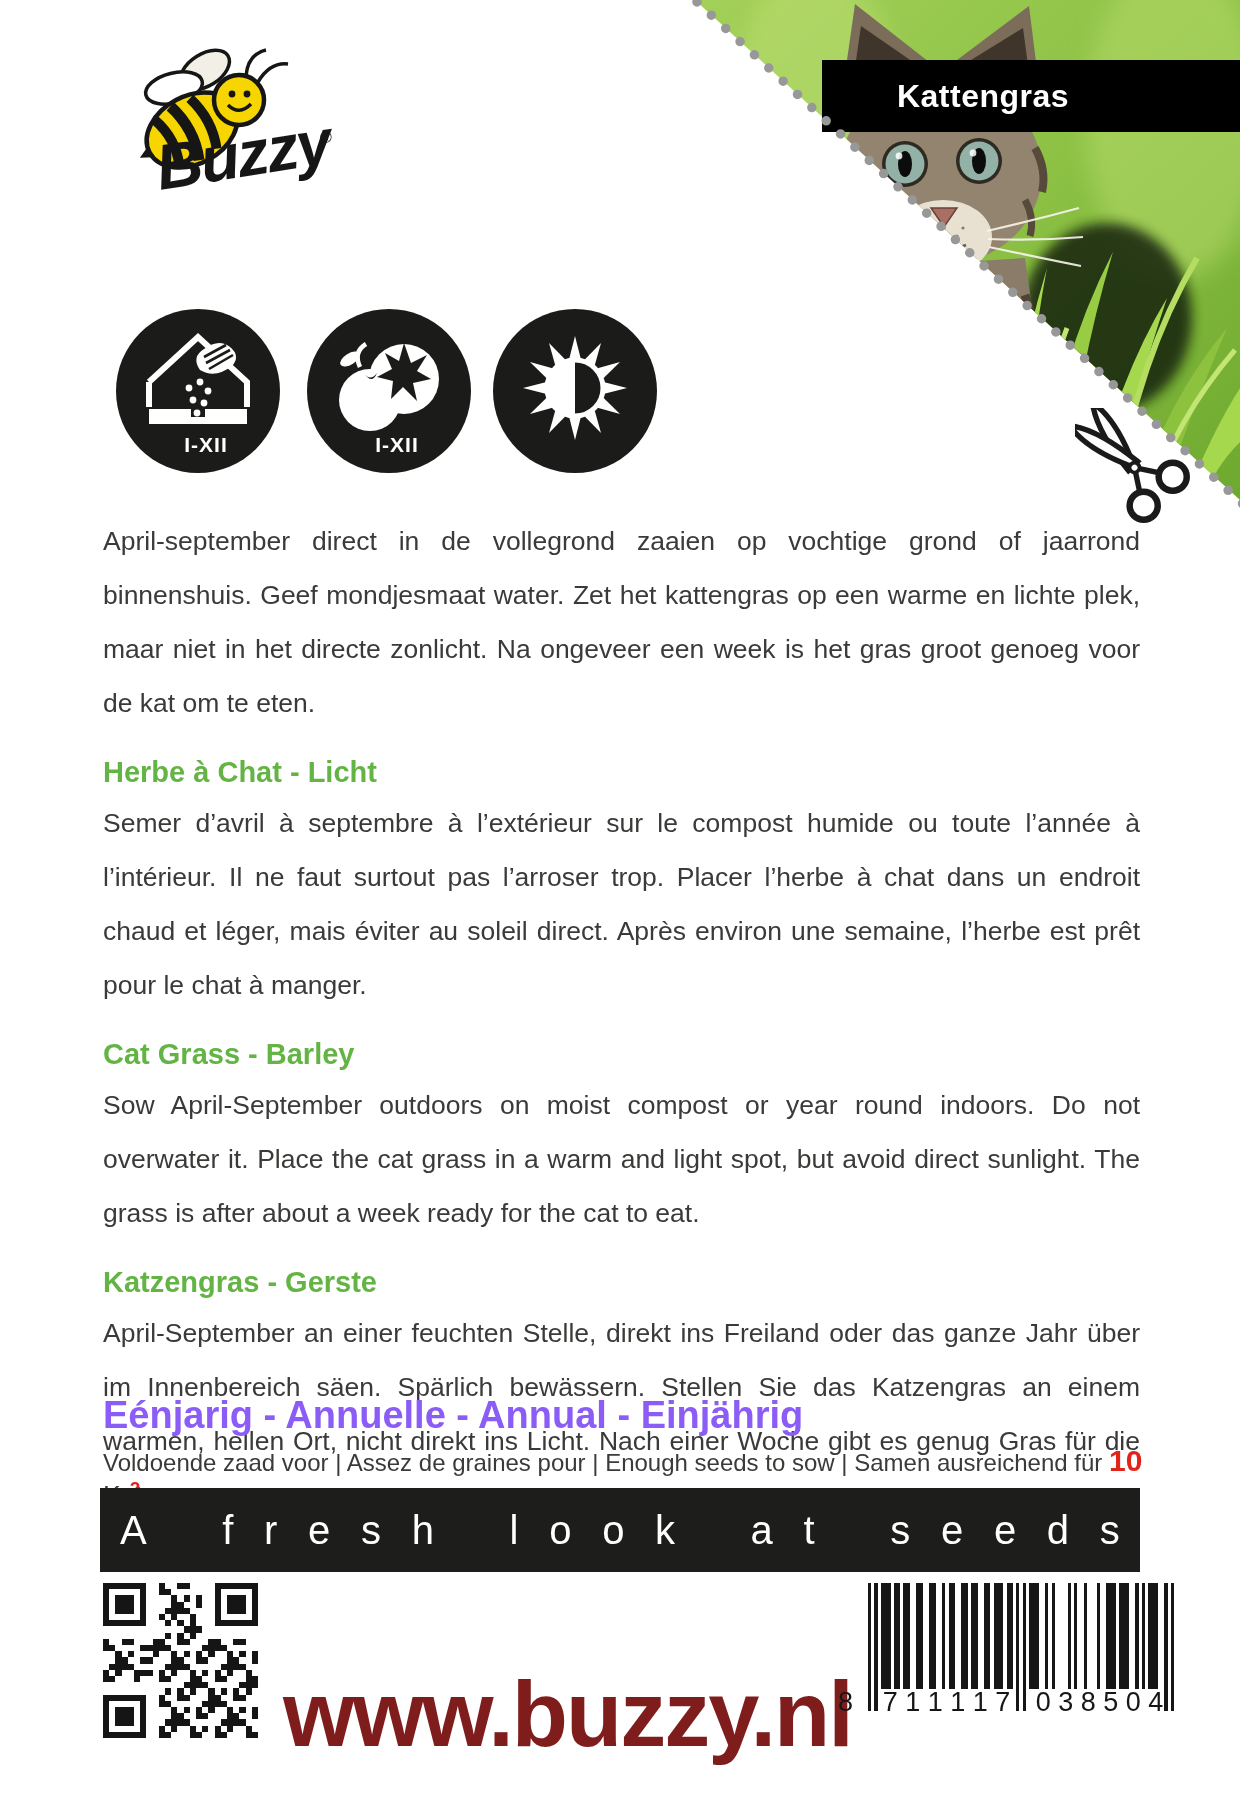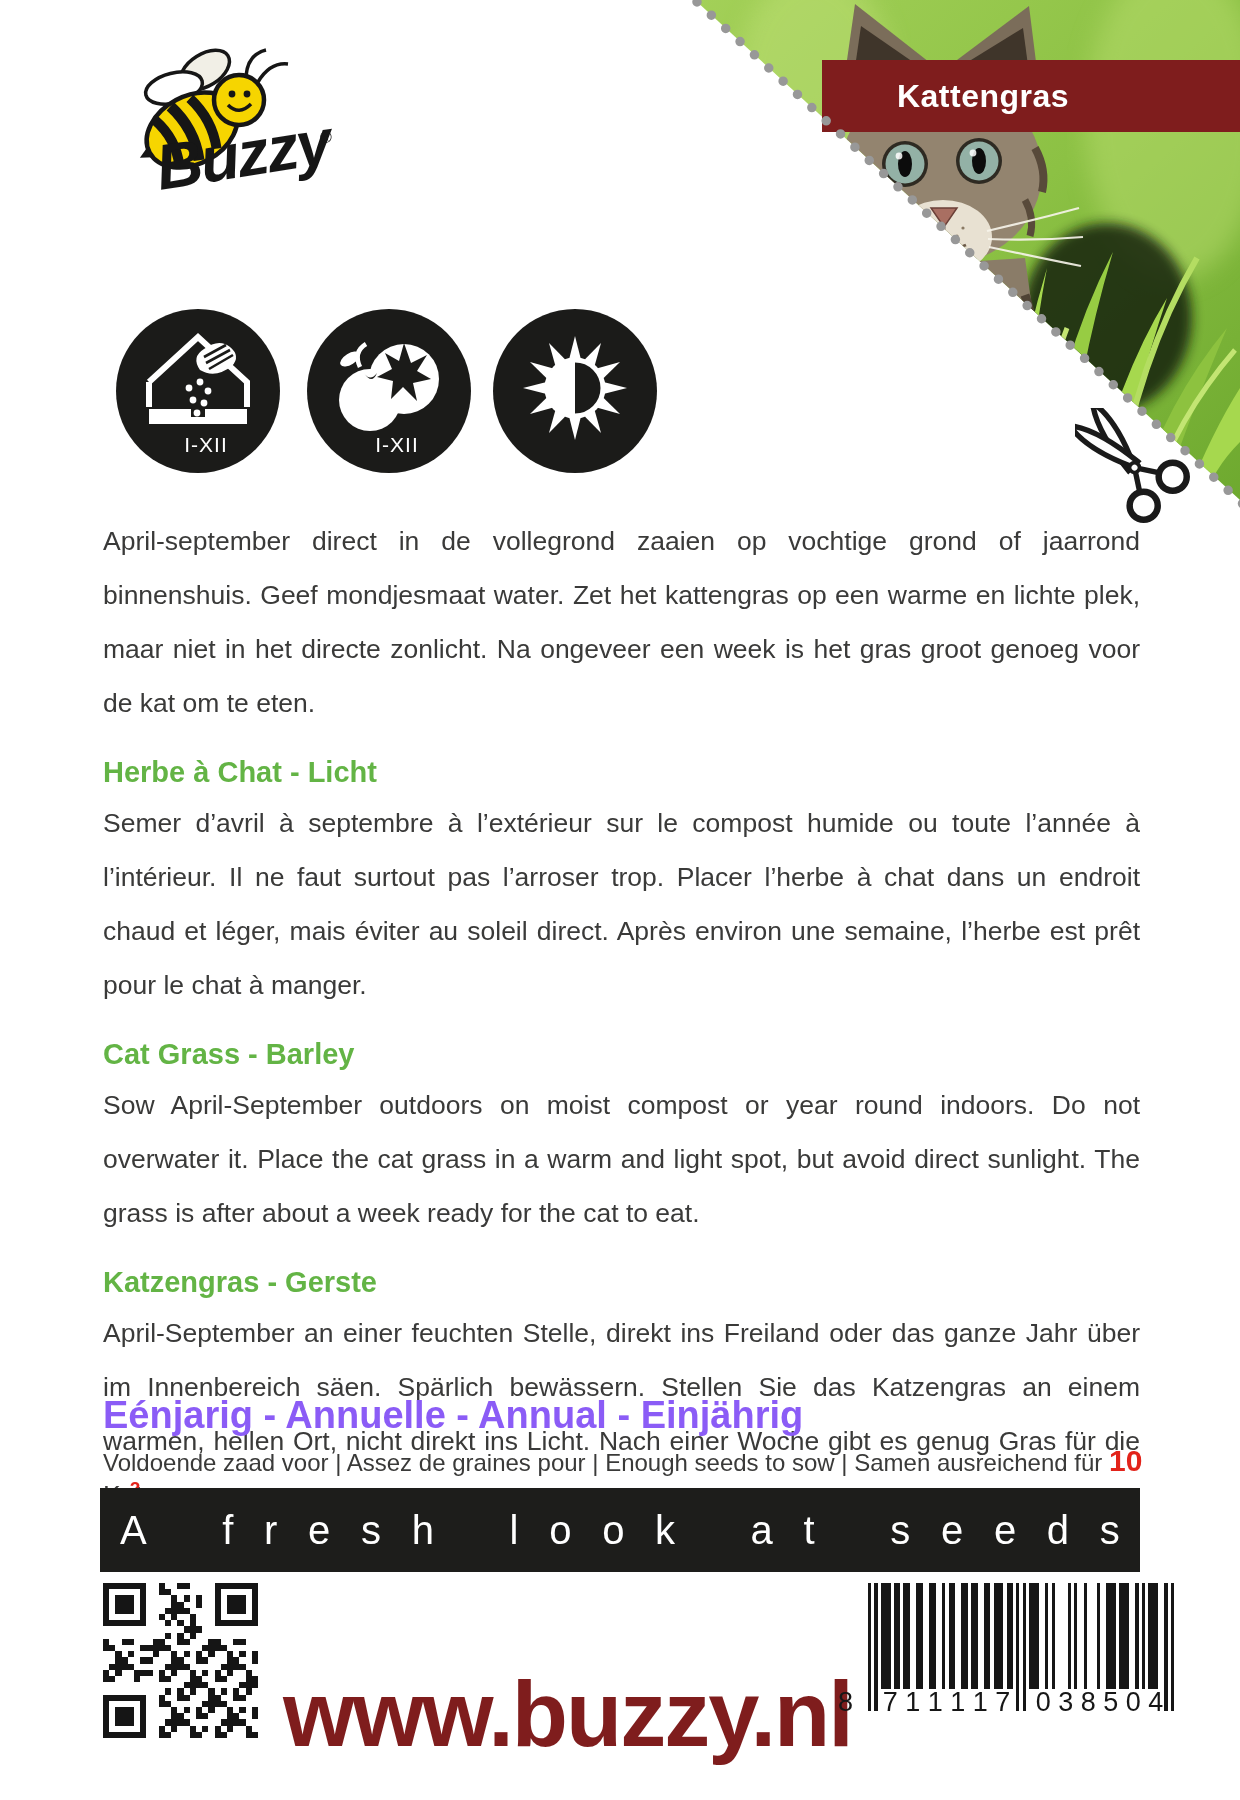--- a/index.html
+++ b/index.html
@@ -12,33 +12,33 @@
 
   
   .logo { position:absolute; left:108px; top:38px; width:240px; height:175px; }
   .photo-wrap {
     position:absolute; left:695px; top:0; width:545px; height:500px;
     clip-path:polygon(0 0, 100% 0, 100% 100%);
   }
   .photo-wrap svg { display:block; }
   .name-banner {
     position:absolute; left:822px; top:60px; width:418px; height:72px;
-    background:#7f1d1d; display:flex; align-items:center; justify-content:center;
+    background:#000000; display:flex; align-items:center; justify-content:center;
     padding-right:96px; box-sizing:border-box;
   }
   .name-banner span { color:#ffffff; font-size:32px; font-weight:bold; letter-spacing:.5px; }
   .cutline-svg { position:absolute; left:0; top:0; width:1240px; height:540px; pointer-events:none; }
   .scissors { position:absolute; left:1075px; top:408px; width:135px; height:125px; }
 
   
   .picto { position:absolute; width:164px; height:164px; top:309px; }
   .picto svg { position:absolute; left:0; top:0; }
   .picto .months {
     position:absolute; left:16px; right:0; bottom:16px; text-align:center;
-    color:#fff; font-weight:normal; font-size:21px; letter-spacing:1px;margin-top:16px;
+    color:#fff; font-weight:bold; font-size:21px; letter-spacing:1px;margin-top:16px;
   }
   .picto1 { left:116px; } .picto2 { left:307px; } .picto3 { left:493px; }
 
   
   .sections { position:absolute; left:103px; top:514px; width:1037px; }
   .sections h2 {
     margin:0 0 7px 0; font-size:29px; line-height:33px;
     color:#63b445; font-weight:bold;
   }
   .sections p {

